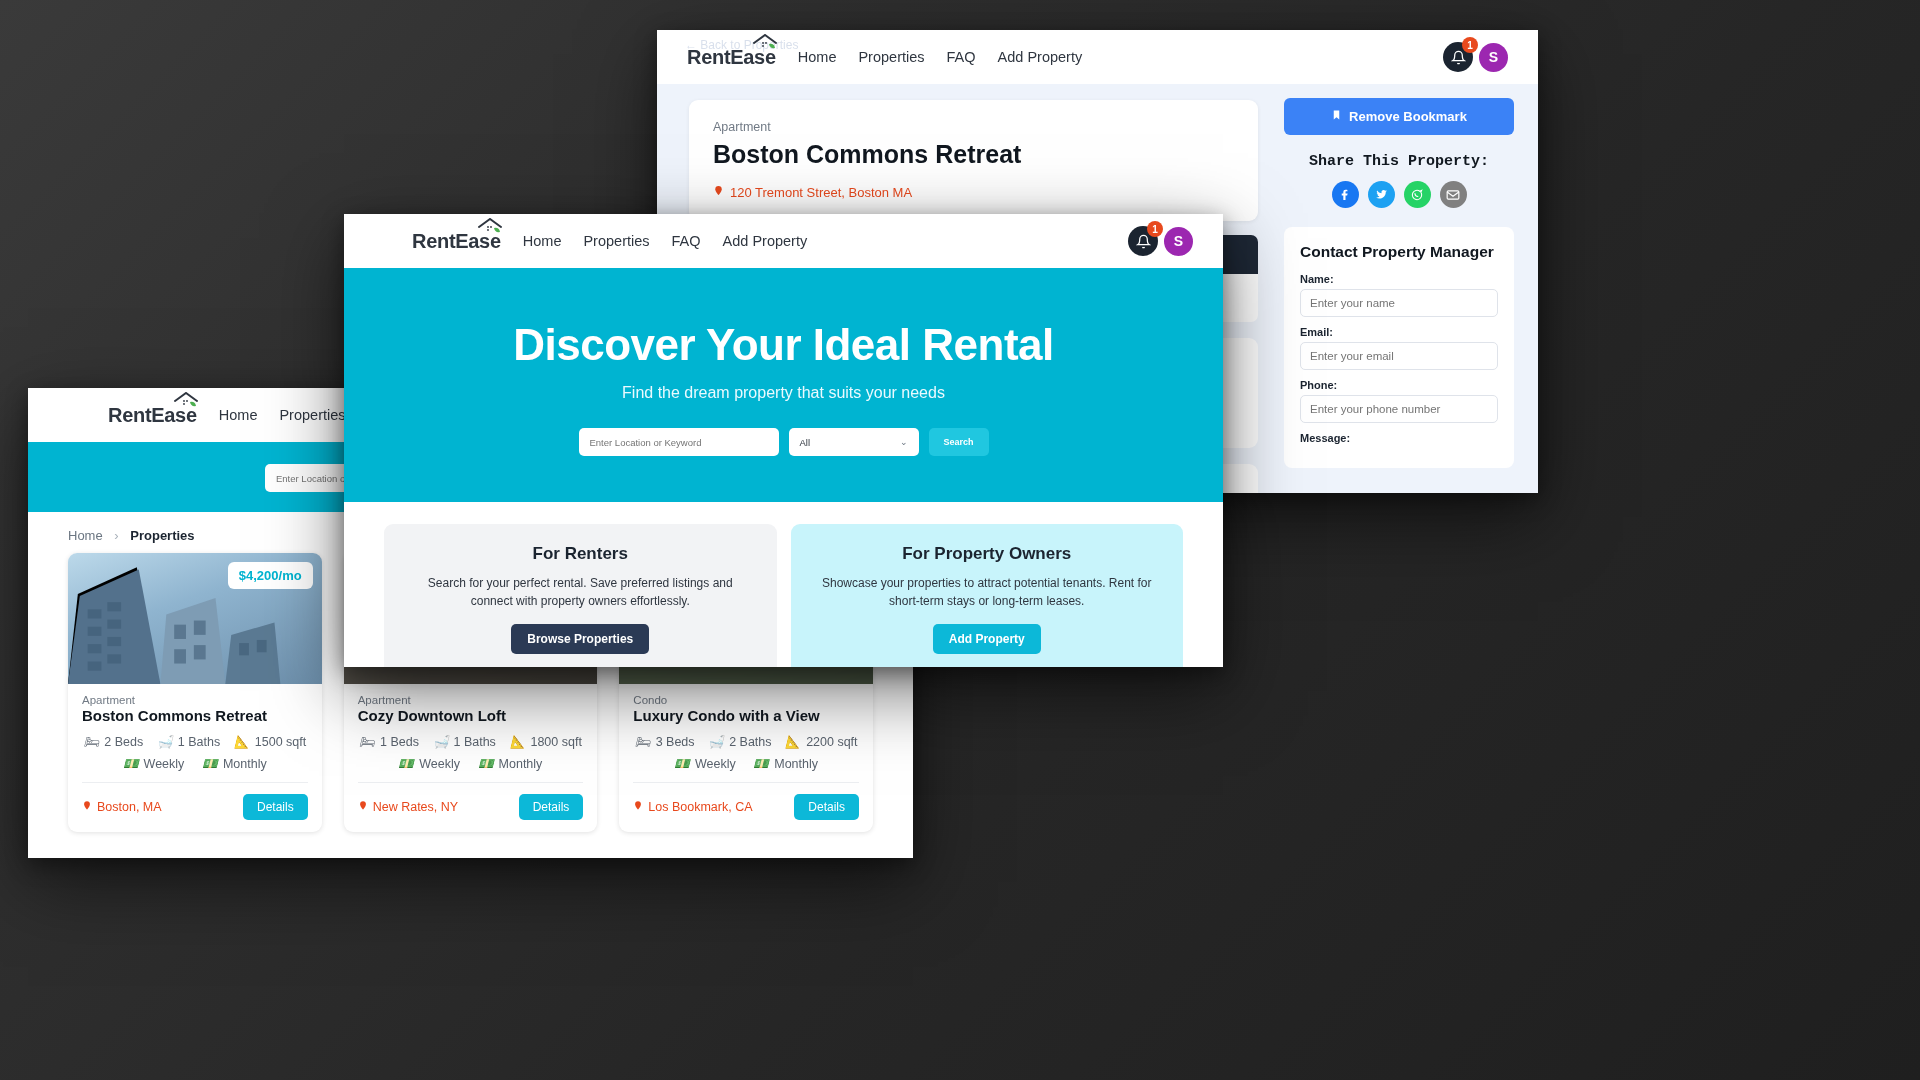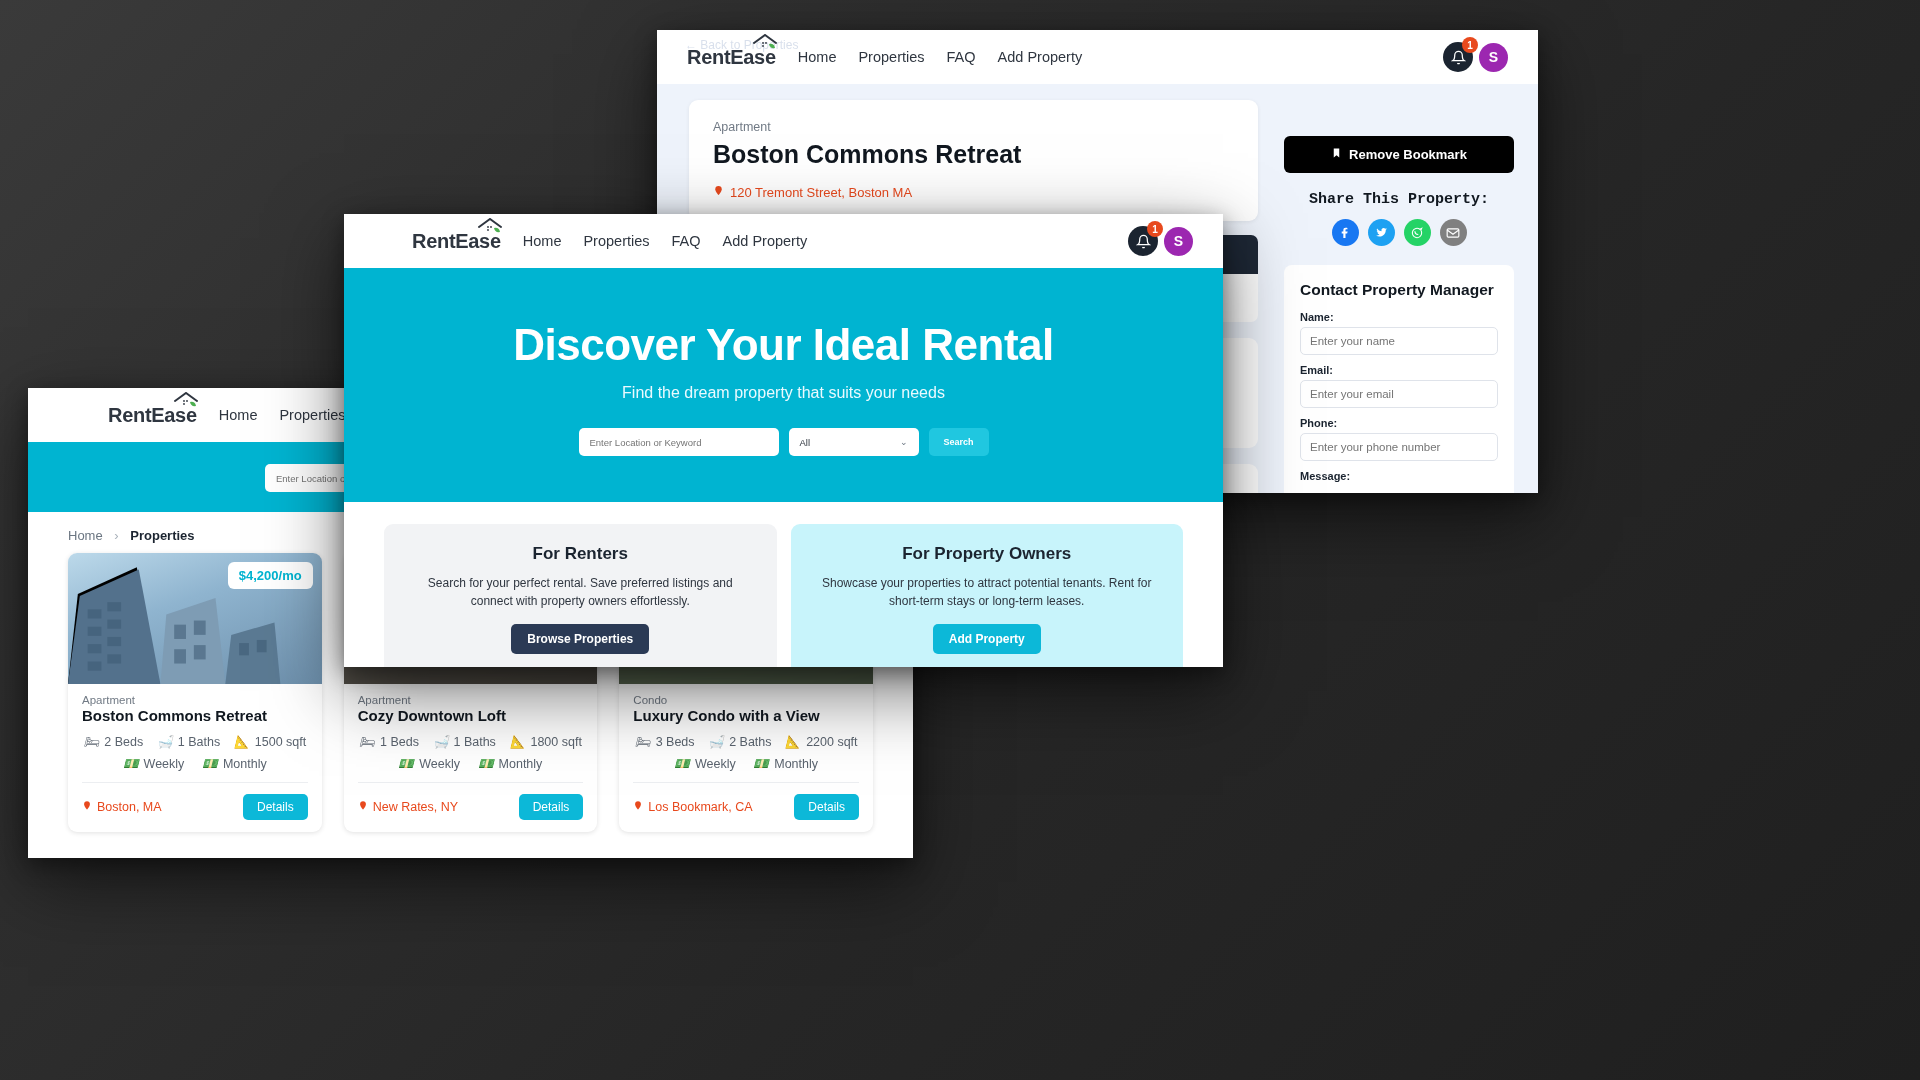--- a/index.html
+++ b/index.html
@@ -114,24 +114,24 @@
   .detail-addr { font-size: 13px; color: #e8491d; display: flex; align-items: center; gap: 6px; }
   .rates-bar {
     background: #1e2836; color: #fff; font-size: 15px; font-weight: 700;
     border-radius: 7px 7px 0 0; padding: 11px 18px; margin-top: 14px;
   }
   .rates-body { background: #fff; border-radius: 0 0 7px 7px; height: 48px; }
   .detail-stub { background:#fff; border-radius: 9px; margin-top: 16px; height: 110px; }
   .detail-stub2 { background:#fff; border-radius: 9px; margin-top: 16px; height: 60px; }
   .detail-side { width: 262px; padding: 14px 24px 0 8px; }
   .bookmark-btn {
-    width: 100%; background: #000000; color: #fff; border: none;
+    width: 100%; background: #3b82f6; color: #fff; border: none;
     border-radius: 6px; padding: 10px; font-size: 13px; font-weight: 700;
     display: flex; align-items: center; justify-content: center; gap: 7px;
-    cursor: pointer; font-family: "Liberation Sans", sans-serif; margin-top: 38px;
+    cursor: pointer; font-family: "Liberation Sans", sans-serif;
   }
   .share-title {
     text-align: center; font-weight: 800; font-size: 15px;
     color: #111820; margin: 18px 0 11px; font-family: Liberation Mono, monospace;
   }
   .share-icons { display: flex; justify-content: center; gap: 9px; }
   .sicon {
     width: 27px; height: 27px; border-radius: 50%;
     display: flex; align-items: center; justify-content: center; color: #fff;
   }

